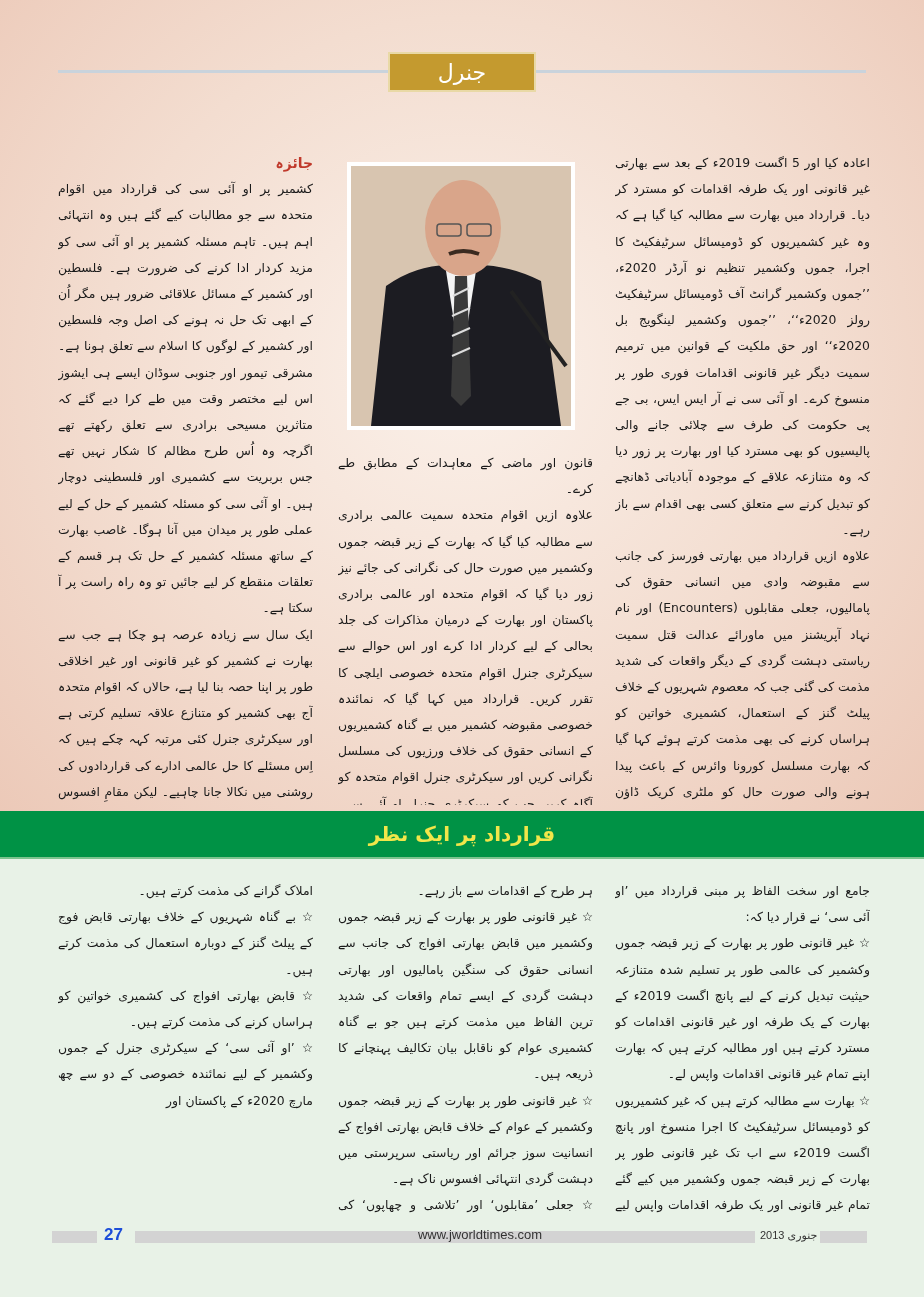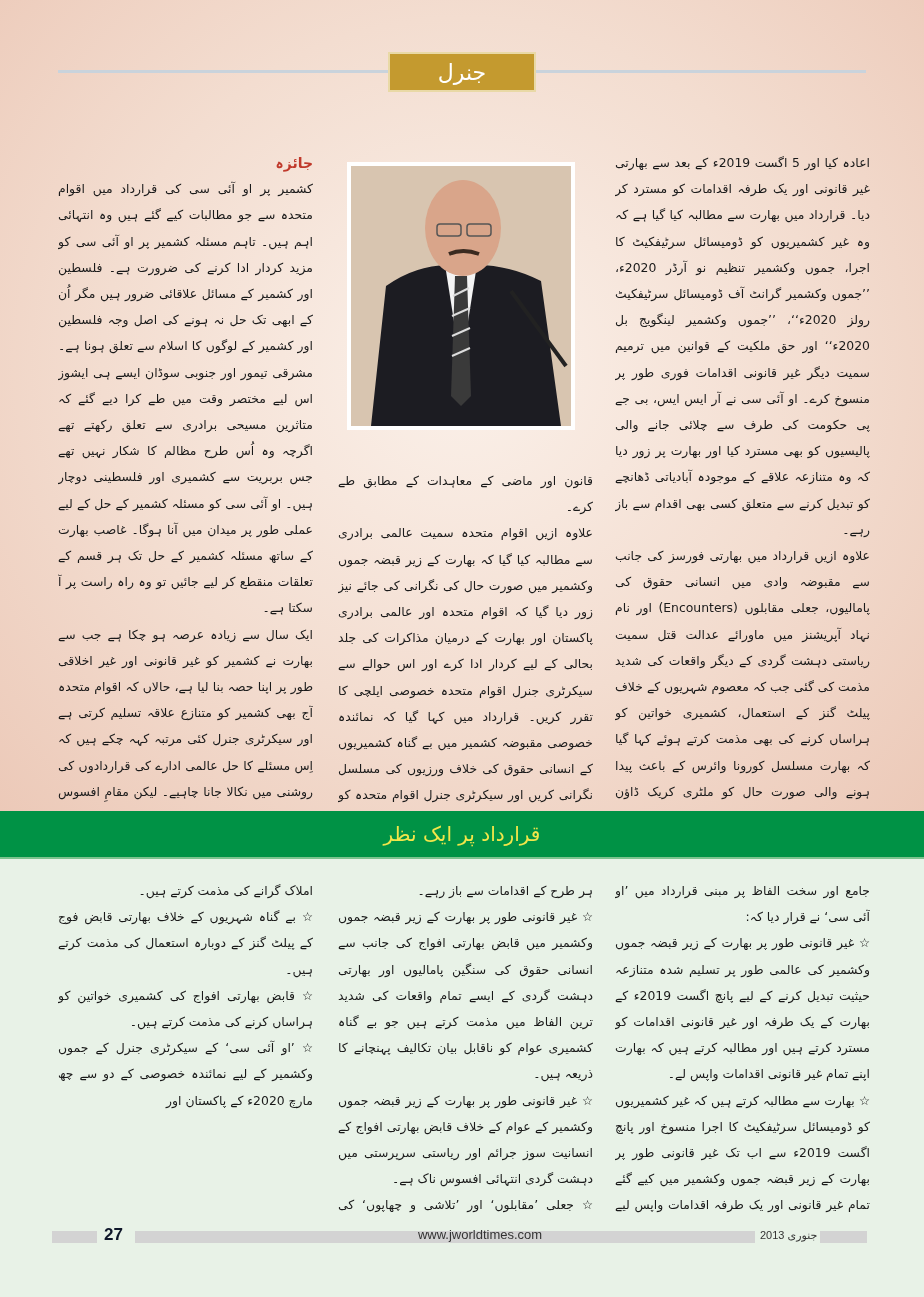--- a/index.html
+++ b/index.html
@@ -14,23 +14,23 @@
     border: 2px solid #e9d9a6; color: #fff; font-size: 22px; display: flex; align-items: center; justify-content: center; }
   .col { position: absolute; direction: rtl; text-align: justify; text-align-last: right; color: #1a1a1a;
     font-family: "DejaVu Sans", sans-serif; font-size: 12.4px; line-height: 26.2px; overflow: hidden; }
   .col p { margin: 0; }
   .heading-red { color: #c0392b; font-size: 14px; font-weight: bold; }
   .photo { position: absolute; left: 347px; top: 162px; width: 228px; height: 268px; background: #fff; padding: 4px; }
   .photo-inner { width: 100%; height: 100%; position: relative; overflow: hidden;
     background: linear-gradient(180deg, #d9c7b4 0%, #cdb8a3 60%, #bfa994 100%); }
   .green-bar { position: absolute; left: 0; top: 811px; width: 924px; height: 48px; background: #009245;
     border-bottom: 2px solid #7cc38e; display: flex; align-items: center; justify-content: center; }
-  .green-title { color: #f2e64a; font-size: 20px; font-weight: normal; direction: rtl; }
+  .green-title { color: #f2e64a; font-size: 20px; font-weight: bold; direction: rtl; }
   .footer-bar { position: absolute; top: 1231px; height: 12px; background: #d3d3d3; }
-  .page-num { position: absolute; left: 104px; top: 1225px; font-size: 17px; font-weight: bold; color: #0f172a; font-family: "Liberation Sans", sans-serif; }
+  .page-num { position: absolute; left: 104px; top: 1225px; font-size: 17px; font-weight: bold; color: #1d4ed8; font-family: "Liberation Sans", sans-serif; }
   .site { position: absolute; left: 0; width: 924px; top: 1227px; text-align: center; font-size: 13px; color: #333; font-family: "Liberation Sans", sans-serif; margin-left: 18px; }
   .issue { position: absolute; left: 760px; top: 1229px; font-size: 11px; color: #333; direction: rtl; font-family: "Liberation Sans", sans-serif; }
 </style>
 </head>
 <body>
 
 <div class="page">
   <div class="top"></div>
   <div class="bottom"></div>
 
@@ -57,21 +57,21 @@
         <line x1="101" y1="190" x2="119" y2="182" stroke="#ddd" stroke-width="2"></line>
         <ellipse cx="112" cy="62" rx="38" ry="48" fill="#d9a58a"></ellipse>
         <rect x="86" y="58" width="24" height="12" rx="3" fill="none" stroke="#555" stroke-width="1.5"></rect>
         <rect x="116" y="58" width="24" height="12" rx="3" fill="none" stroke="#555" stroke-width="1.5"></rect>
         <path d="M98 88 Q112 82 128 88" stroke="#3a2a20" stroke-width="4" fill="none"></path>
         <line x1="160" y1="125" x2="215" y2="200" stroke="#222" stroke-width="4"></line>
       </svg>
     </div>
   </div>
 
-  <div class="col" style="left:338px; top:450px; width:255px; height:355px;margin-top:18px;">
+  <div class="col" style="left:338px; top:450px; width:255px; height:355px;">
     <p>قانون اور ماضی کے معاہدات کے مطابق طے کرے۔</p>
     <p>علاوہ ازیں اقوام متحدہ سمیت عالمی برادری سے مطالبہ کیا گیا کہ بھارت کے زیر قبضہ جموں وکشمیر میں صورت حال کی نگرانی کی جائے نیز زور دیا گیا کہ اقوام متحدہ اور عالمی برادری پاکستان اور بھارت کے درمیان مذاکرات کی جلد بحالی کے لیے کردار ادا کرے اور اس حوالے سے سیکرٹری جنرل اقوام متحدہ خصوصی ایلچی کا تقرر کریں۔ قرارداد میں کہا گیا کہ نمائندہ خصوصی مقبوضہ کشمیر میں بے گناہ کشمیریوں کے انسانی حقوق کی خلاف ورزیوں کی مسلسل نگرانی کریں اور سیکرٹری جنرل اقوام متحدہ کو آگاہ کریں جب کہ سیکرٹری جنرل او آئی سی، انسانی حقوق کمیشن اور جموں وکشمیر پر رابطہ گروپ معاملے پر بھارت سے بات کرے اور رپورٹ پیش کرے۔</p>
   </div>
 
   <div class="col" style="left:58px; top:150px; width:255px; height:655px;">
     <p class="heading-red">جائزہ</p>
     <p>کشمیر پر او آئی سی کی قرارداد میں اقوام متحدہ سے جو مطالبات کیے گئے ہیں وہ انتہائی اہم ہیں۔ تاہم مسئلہ کشمیر پر او آئی سی کو مزید کردار ادا کرنے کی ضرورت ہے۔ فلسطین اور کشمیر کے مسائل علاقائی ضرور ہیں مگر اُن کے ابھی تک حل نہ ہونے کی اصل وجہ فلسطین اور کشمیر کے لوگوں کا اسلام سے تعلق ہونا ہے۔ مشرقی تیمور اور جنوبی سوڈان ایسے ہی ایشوز اس لیے مختصر وقت میں طے کرا دیے گئے کہ متاثرین مسیحی برادری سے تعلق رکھتے تھے اگرچہ وہ اُس طرح مظالم کا شکار نہیں تھے جس بربریت سے کشمیری اور فلسطینی دوچار ہیں۔ او آئی سی کو مسئلہ کشمیر کے حل کے لیے عملی طور پر میدان میں آنا ہوگا۔ غاصب بھارت کے ساتھ مسئلہ کشمیر کے حل تک ہر قسم کے تعلقات منقطع کر لیے جائیں تو وہ راہ راست پر آ سکتا ہے۔</p>
     <p>ایک سال سے زیادہ عرصہ ہو چکا ہے جب سے بھارت نے کشمیر کو غیر قانونی اور غیر اخلاقی طور پر اپنا حصہ بنا لیا ہے، حالاں کہ اقوام متحدہ آج بھی کشمیر کو متنازع علاقہ تسلیم کرتی ہے اور سیکرٹری جنرل کئی مرتبہ کہہ چکے ہیں کہ اِس مسئلے کا حل عالمی ادارے کی قراردادوں کی روشنی میں نکالا جانا چاہیے۔ لیکن مقامِ افسوس ہے کہ بھارت کو اِس اقدام سے باز رکھنے کے لیے عالمی ادارے اور دُنیا کی بڑی طاقتوں نے کوئی عملی قدم نہیں اُٹھایا۔ بھارت نے کشمیر کو ضم کرنے کے بعد اب تک وہاں ظلم وستم کا بازار گرم کر رکھا ہے، انٹرنیٹ اور موبائل فون پر پابندیاں اب بھی عائد ہیں،</p>
   </div>
 

